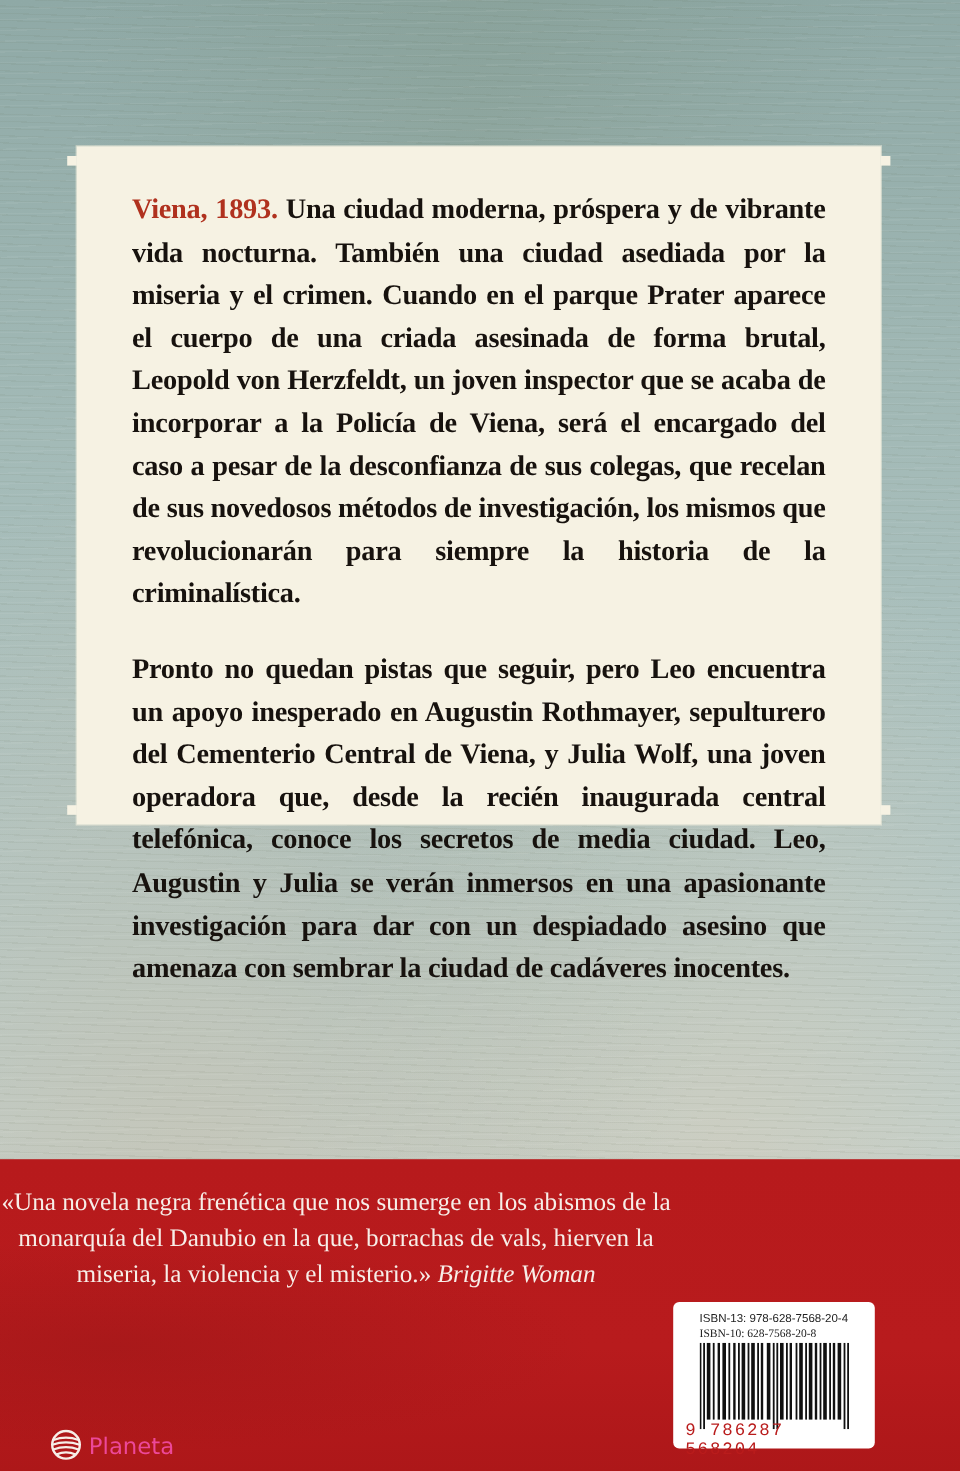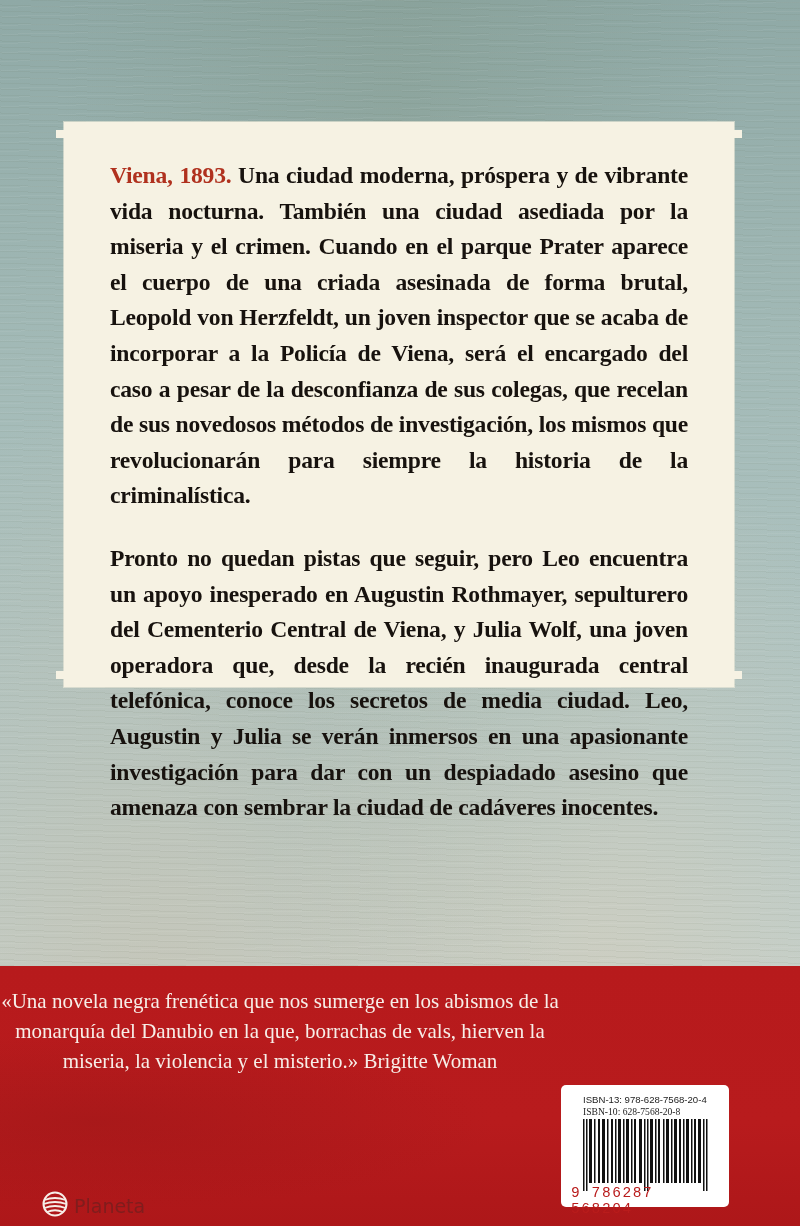--- a/index.html
+++ b/index.html
@@ -38,27 +38,27 @@
     position: absolute; left: 0; top: 966px; width: 800px; height: 260px;
     background:
       radial-gradient(ellipse at 12% 60%, rgba(140,20,20,0.35) 0%, rgba(140,20,20,0) 40%),
       linear-gradient(180deg, #b71a1c 0%, #b81b1d 60%, #ad1719 100%);
   }
   .quote {
     position: absolute; left: 0; width: 560px; text-align: center;
     color: #f7eee8; font-family: "Liberation Serif", "DejaVu Serif", serif;
     font-size: 21px; line-height: 30px;
   }
-  .quote .src { }
+  .quote .src { font-style: italic; }
   .quote1 { top: 20px; }
   .quote2 { top: 140px; }
   .logo {
     position: absolute; left: 42px; top: 1193px; height: 26px;
     display: flex; align-items: center; gap: 6px;
-    color: #7f1d1d; font-family: "DejaVu Sans", sans-serif; font-size: 19px;
+    color: #ec4899; font-family: "DejaVu Sans", sans-serif; font-size: 19px;
   }
   .barcode-box {
     position: absolute; left: 561px; top: 1085px; width: 168px; height: 122px;
     background: #ffffff; border-radius: 5px;
   }
   .isbn-line {
     position: absolute; left: 22px; font-family: "Liberation Sans", "DejaVu Sans", sans-serif;
     font-size: 9.6px; color: #222; line-height: 11px;
   }
   .isbn13 { top: 9px; }

